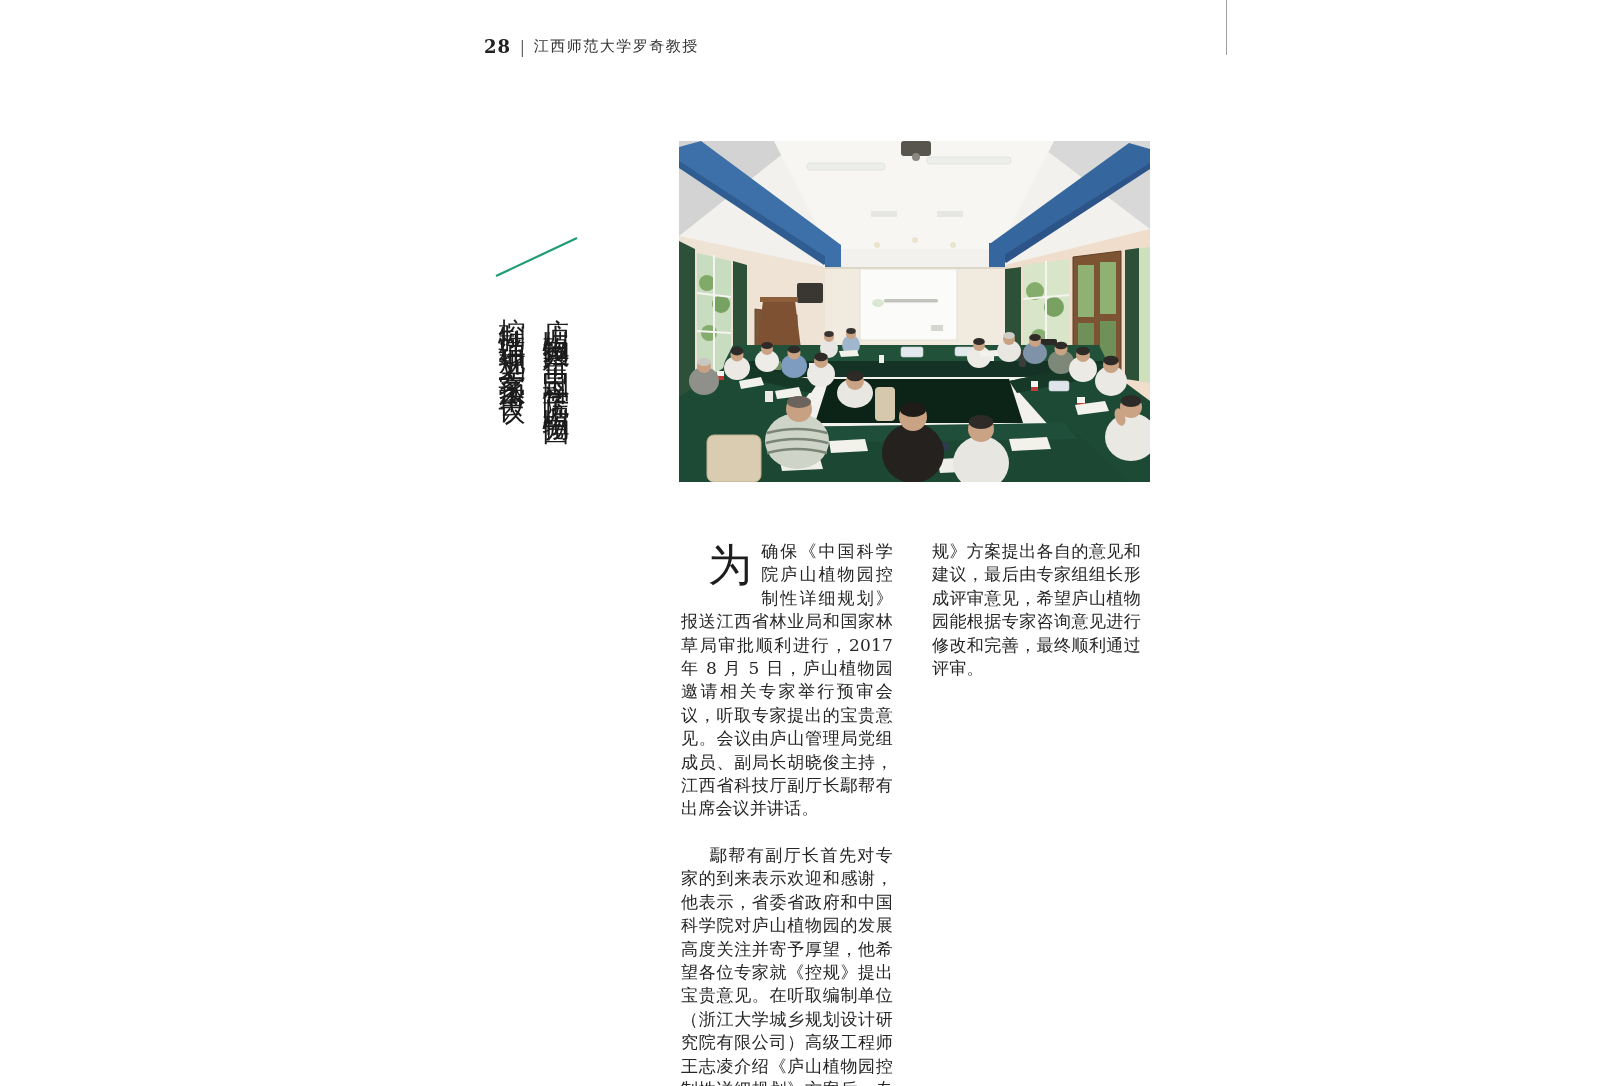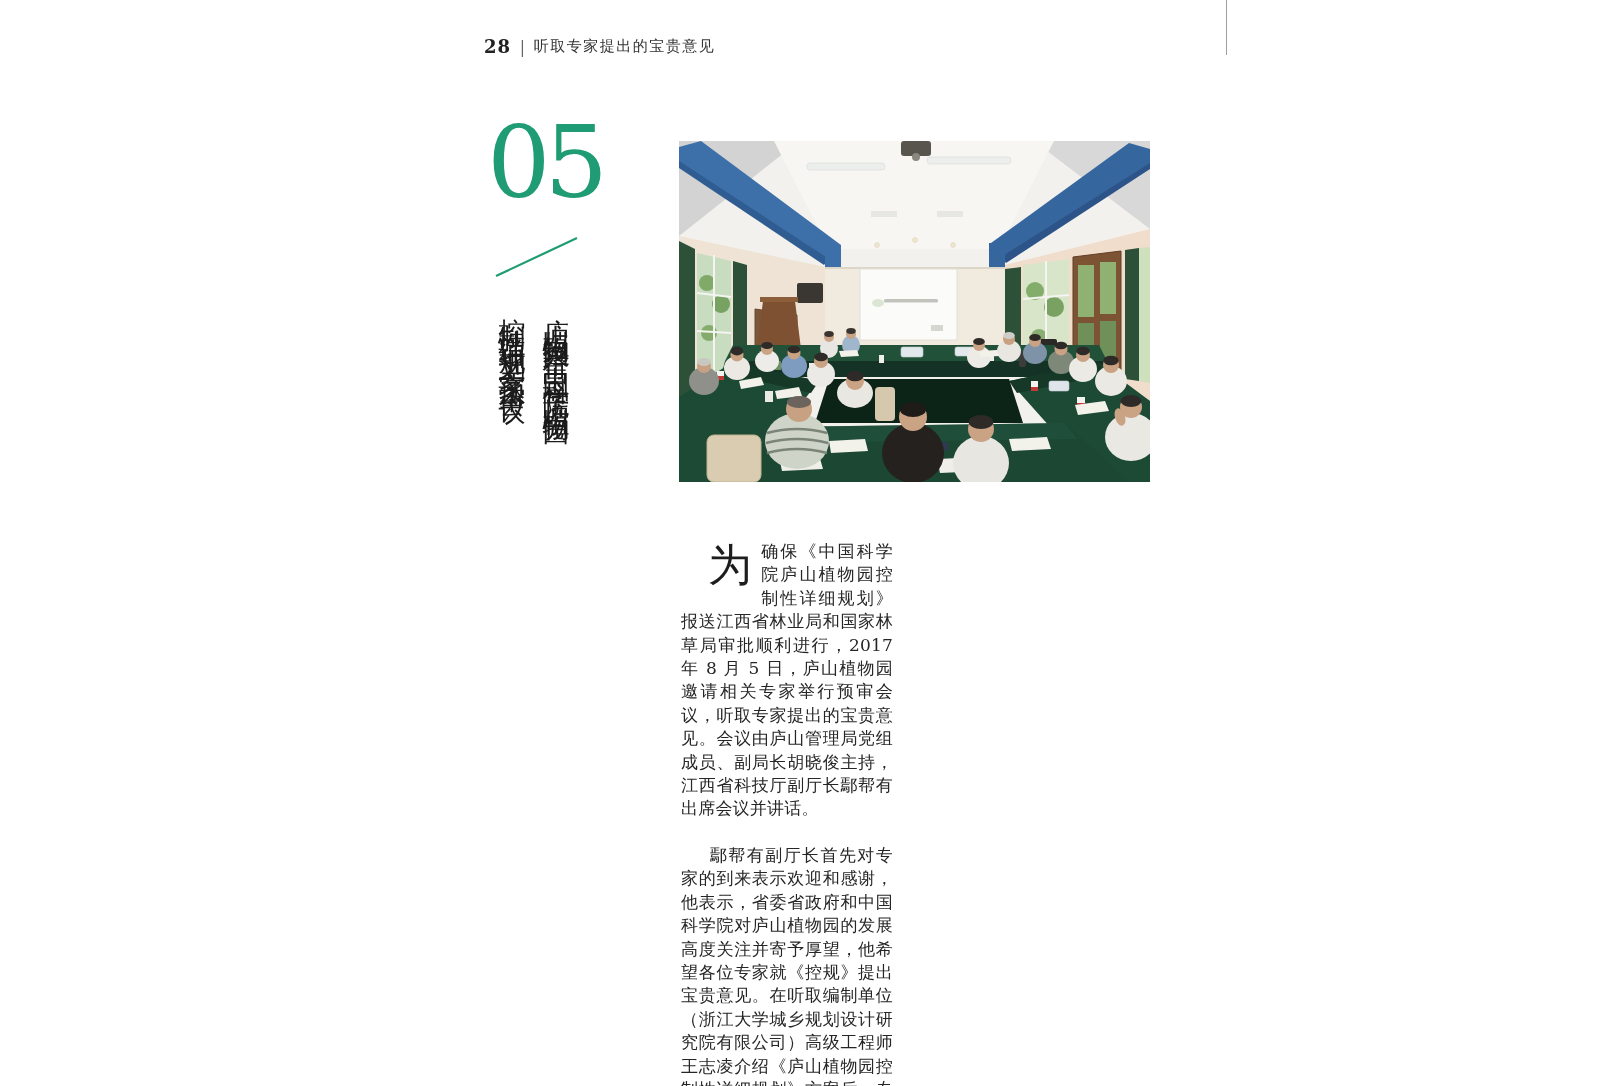--- a/index.html
+++ b/index.html
@@ -55,26 +55,25 @@
   }
 </style>
 </head>
 <body>
 
 <div class="page">
 
   <div class="hdr">
     <span class="pno">28</span>
     <span class="sep">|</span>
-    <span class="pub">听取专家提出的宝贵意见</span>
+    <span class="pub">江西师范大学罗奇教授</span>
   </div>
 
   <div class="corner-mark"></div>
 
-  <div class="secnum">05</div>
   <svg class="divline" width="86" height="44" viewBox="0 0 86 44">
     <line x1="2" y1="41" x2="83" y2="3" stroke="#1f9c74" stroke-width="2.2"></line>
   </svg>
 
   <div class="vtitle">
     <div class="vcol">庐山植物园举行《中国科学院庐山植物园</div>
     <div class="vcol">控制性详细规划》专家预审会议</div>
   </div>
 
   <div class="photo">
@@ -310,16 +309,17 @@
       </g>
     </svg>
   </div>
 
   <div class="article">
     <div class="col c1">
       <p><span class="dropcap">为</span><span>确保《中国科学院庐山植物园控制性详细规划》报送江西省林业局和国家林草局审批顺利进行，2017 年 8 月 5 日，庐山植物园邀请相关专家举行预审会议，听取专家提出的宝贵意见。会议由庐山管理局党组成员、副局长胡晓俊主持，江西省科技厅副厅长鄢帮有出席会议并讲话。</span></p>
       <p class="indent">鄢帮有副厅长首先对专家的到来表示欢迎和感谢，他表示，省委省政府和中国科学院对庐山植物园的发展高度关注并寄予厚望，他希望各位专家就《控规》提出宝贵意见。在听取编制单位（浙江大学城乡规划设计研究院有限公司）高级工程师王志凌介绍《庐山植物园控制性详细规划》方案后，专家组成员分别对《控</p>
     </div>
     <div class="col c2">
+      <p>规》方案提出各自的意见和建议，最后由专家组组长形成评审意见，希望庐山植物园能根据专家咨询意见进行修改和完善，最终顺利通过评审。</p>
     </div>
   </div>
 
 </div>
 
 </body></html>

